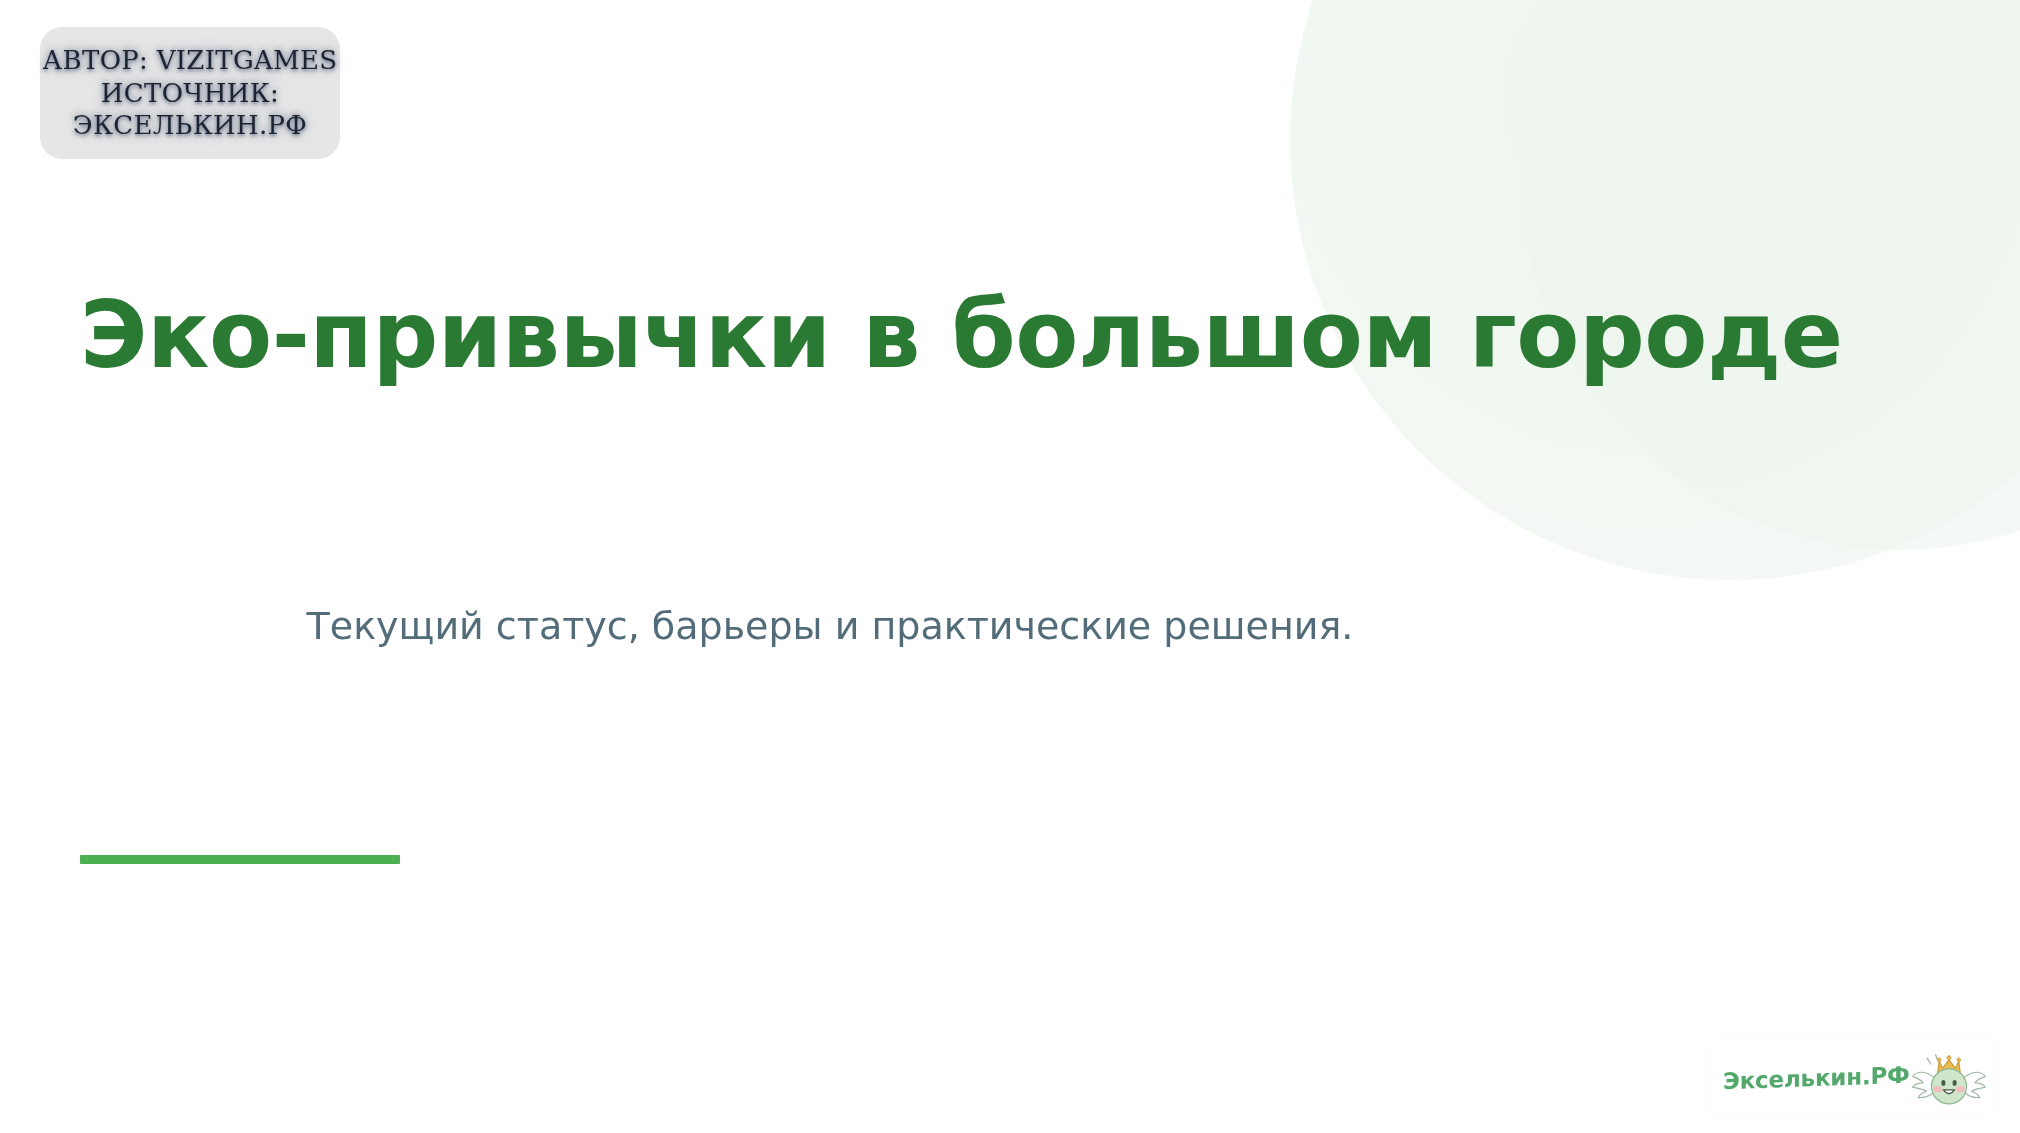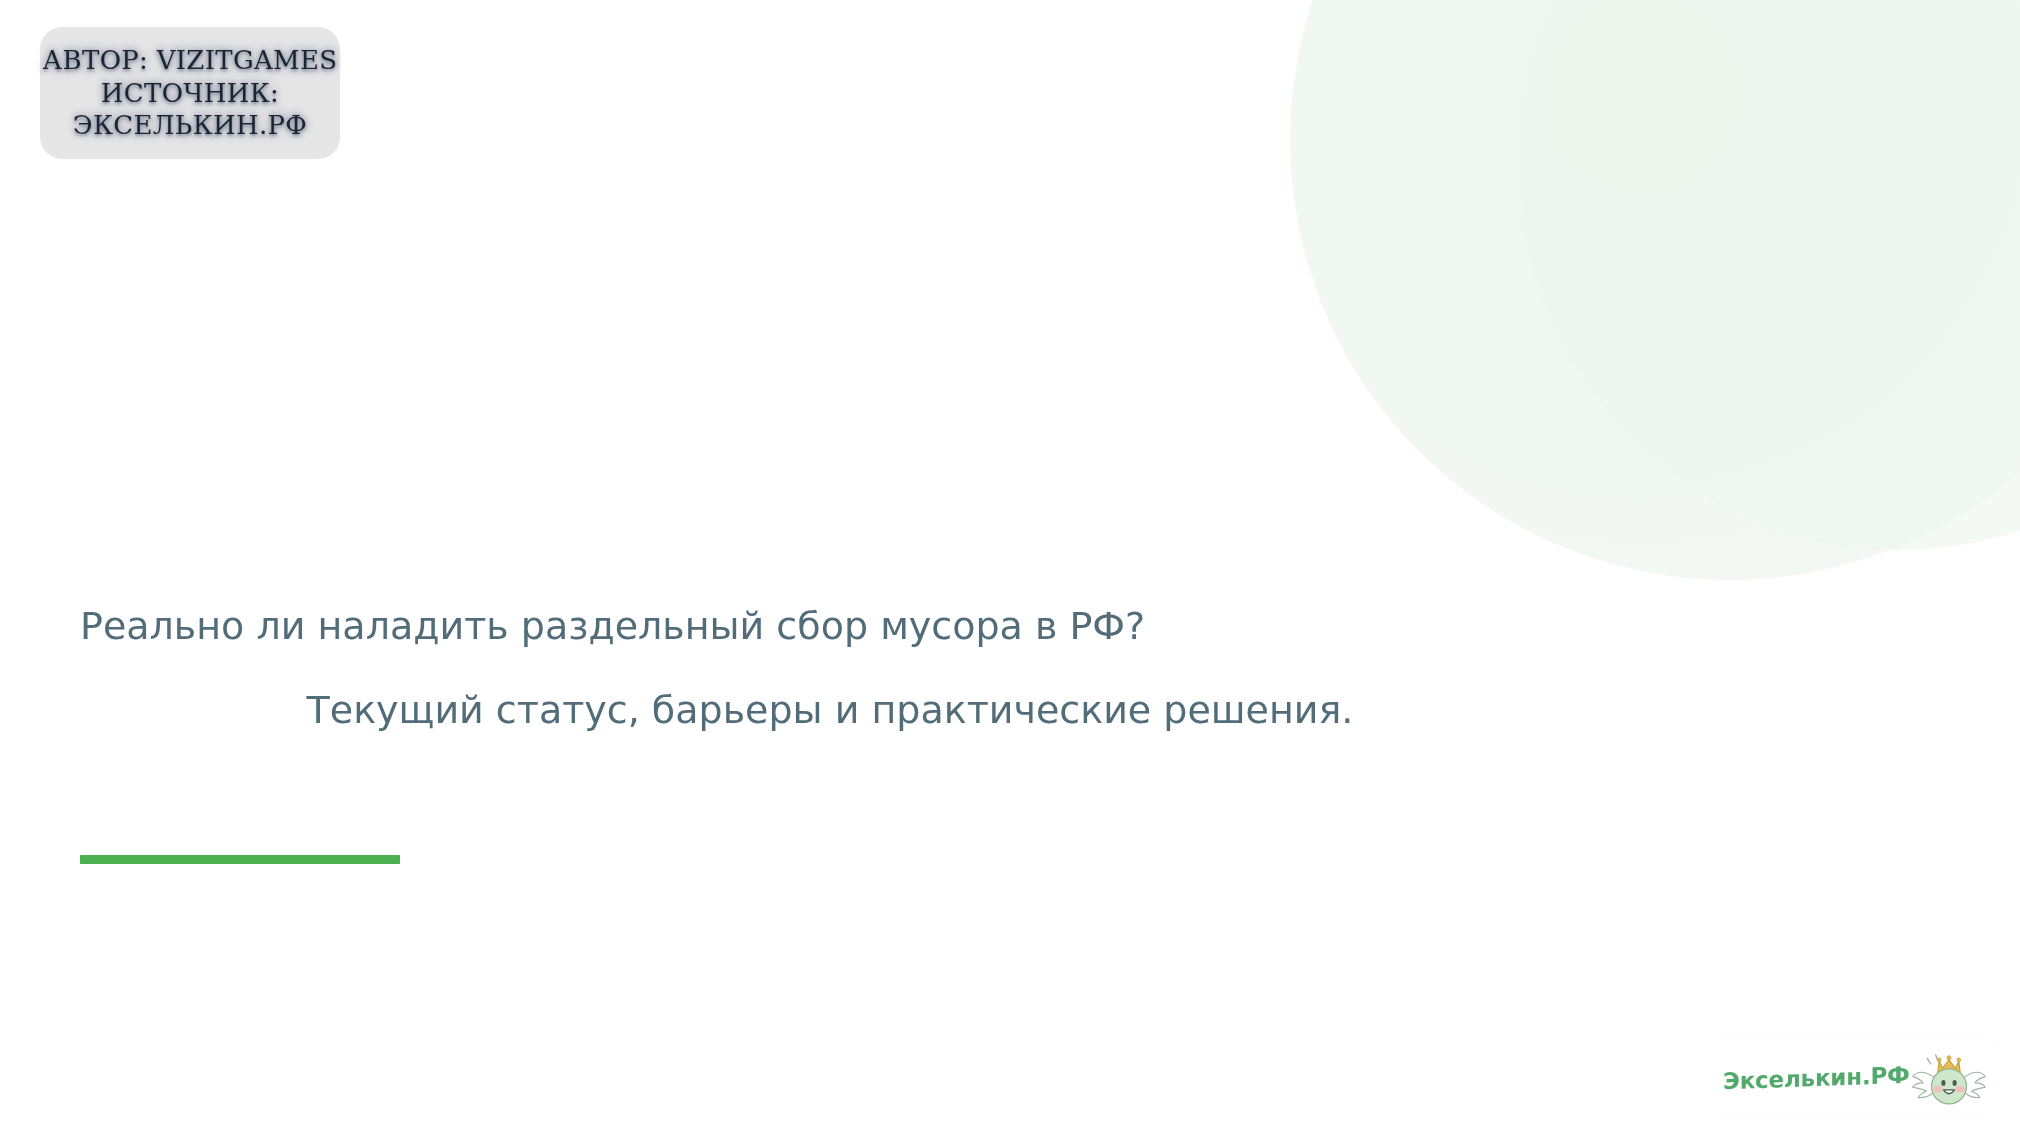--- a/index.html
+++ b/index.html
@@ -157,23 +157,23 @@
   <div class="deco-circle-2"></div>
 
   <div class="watermark">
     <div class="watermark-line">АВТОР: VIZITGAMES</div>
     <div class="watermark-line">ИСТОЧНИК:</div>
     <div class="watermark-line">ЭКСЕЛЬКИН.РФ</div>
   </div>
 
   <div class="content">
 
+    <h1 class="slide-title">Эко-привычки в большом городе</h1>
 
     <div class="subtitle-block">
-      <p class="subtitle-line">Реально ли наладить раздельный сбор мусора в РФ?</p>
       <p class="subtitle-line">Текущий статус, барьеры и практические решения.</p>
     </div>
 
     <div class="accent-bar"></div>
 
   </div>
 
   <div class="brand-logo">
     <span class="brand-text">Экселькин.РФ</span>
     <span class="brand-mascot">

